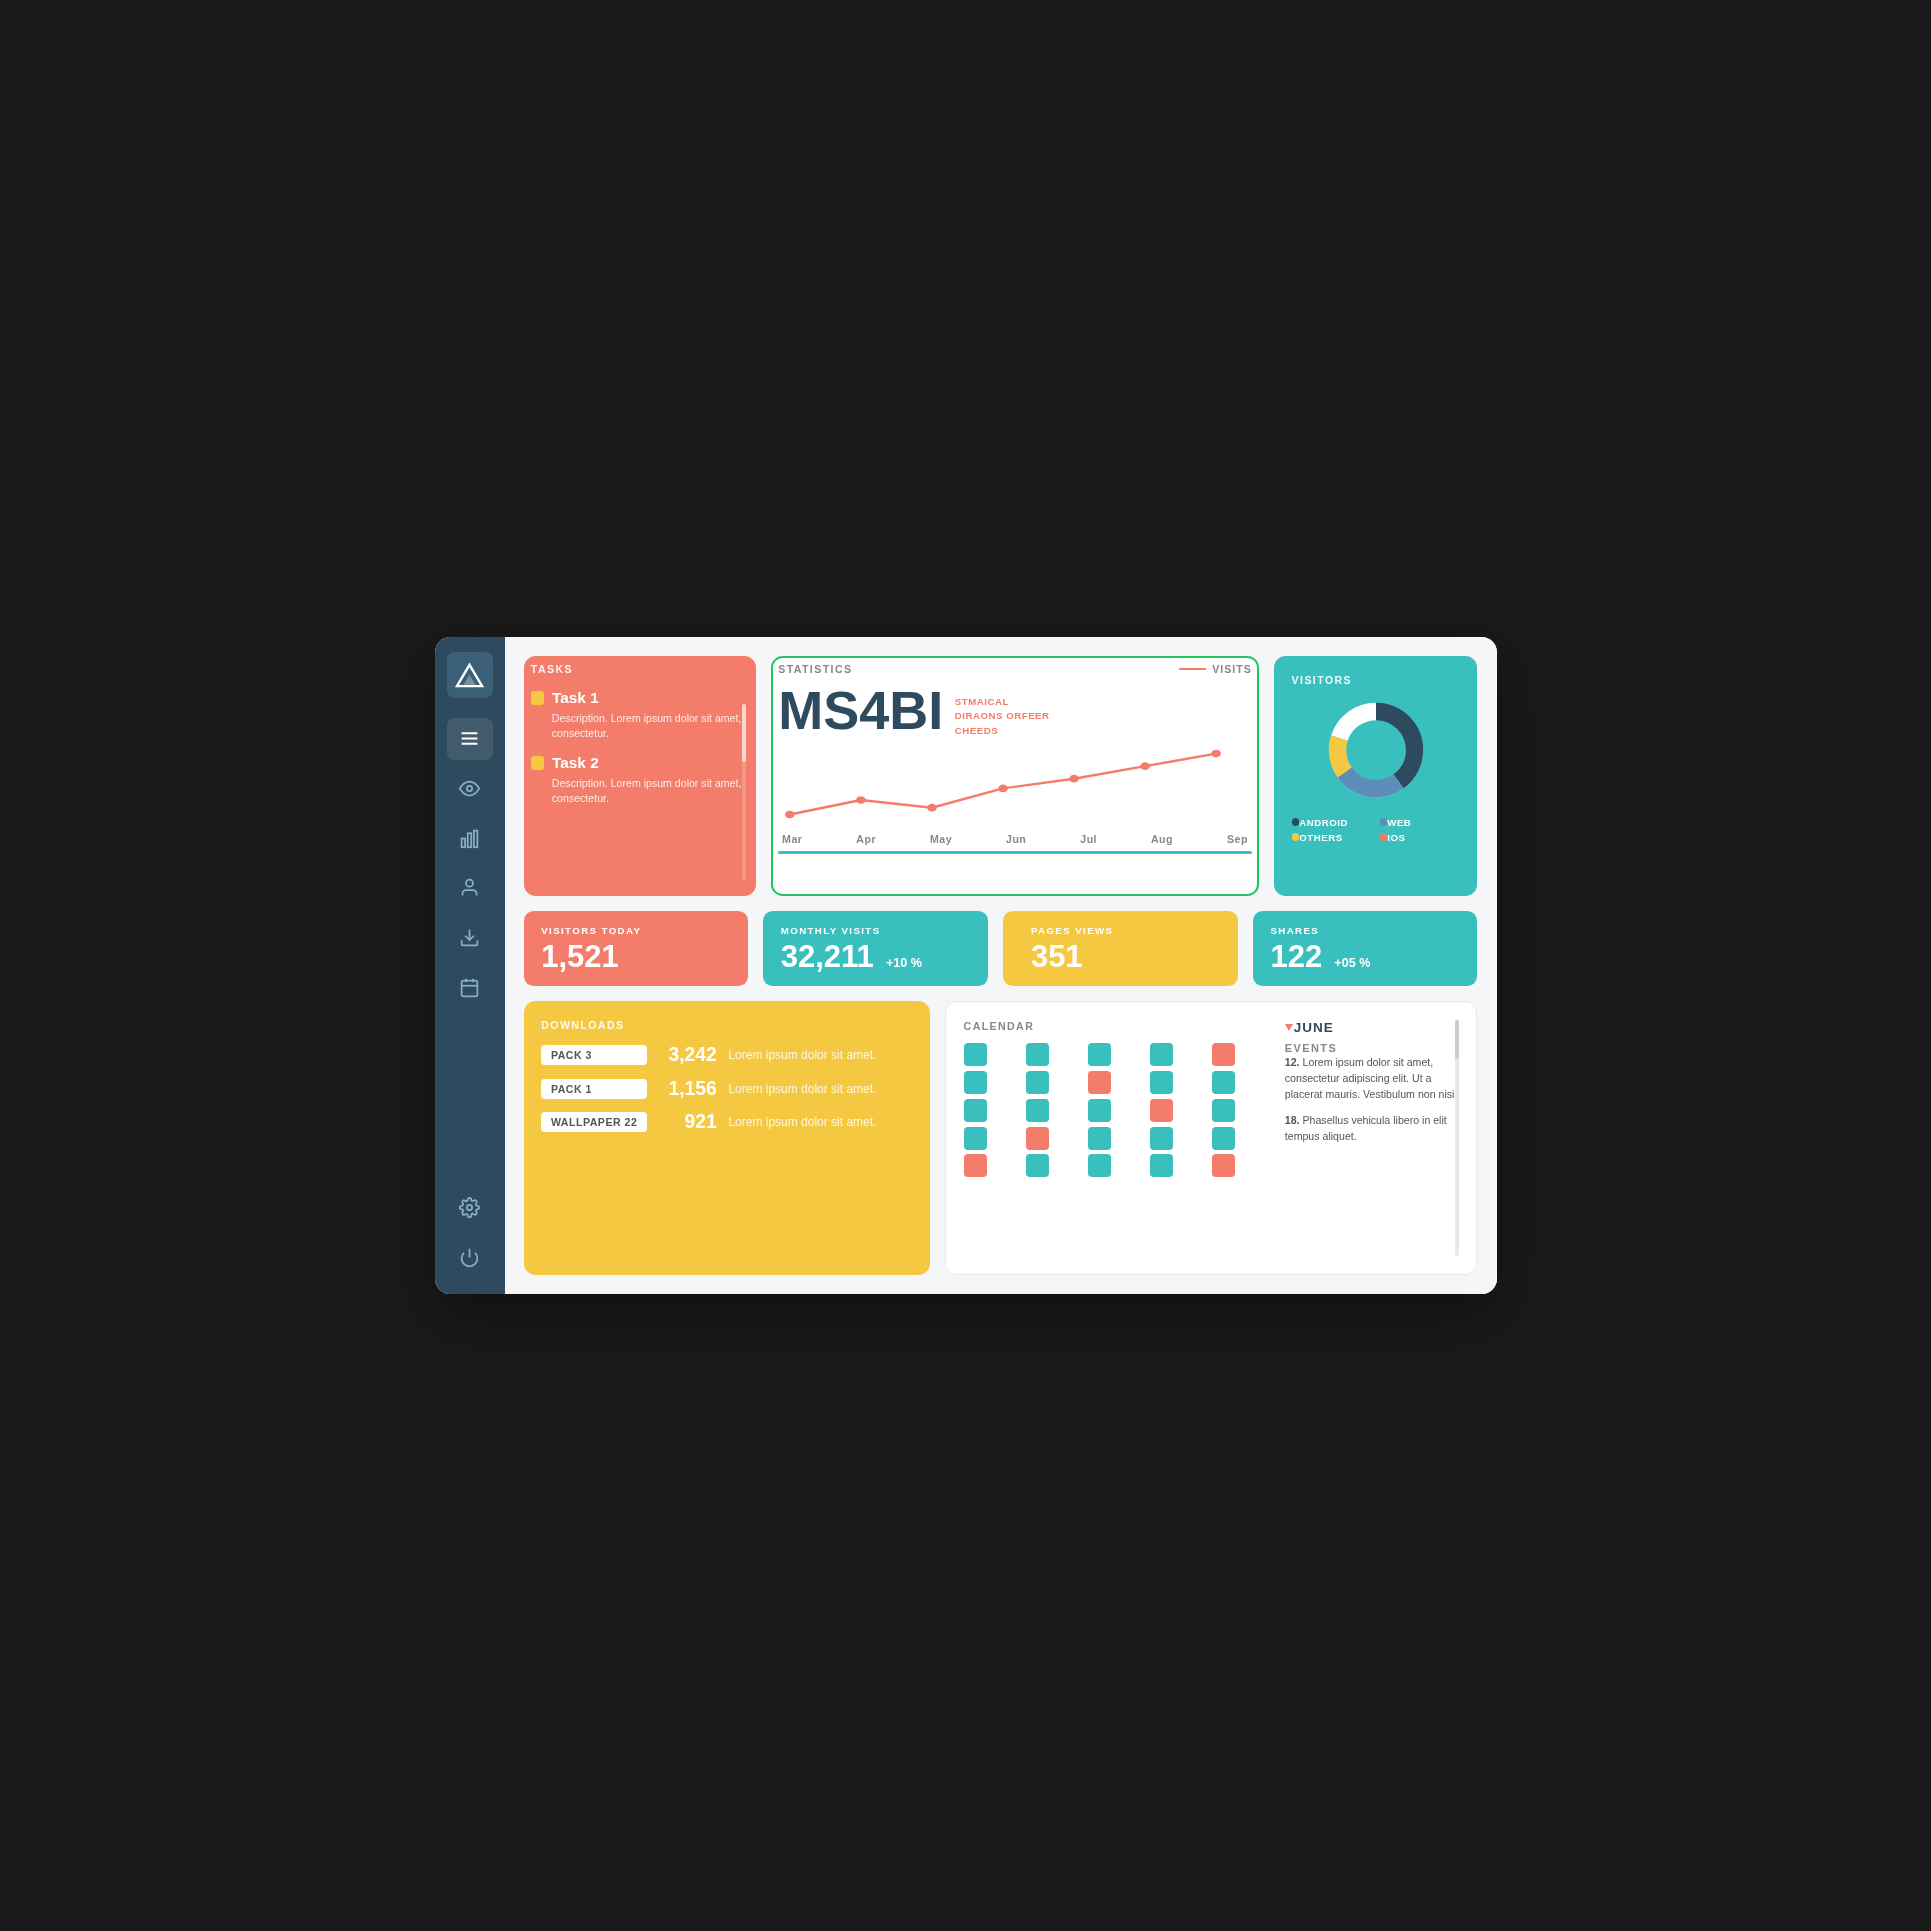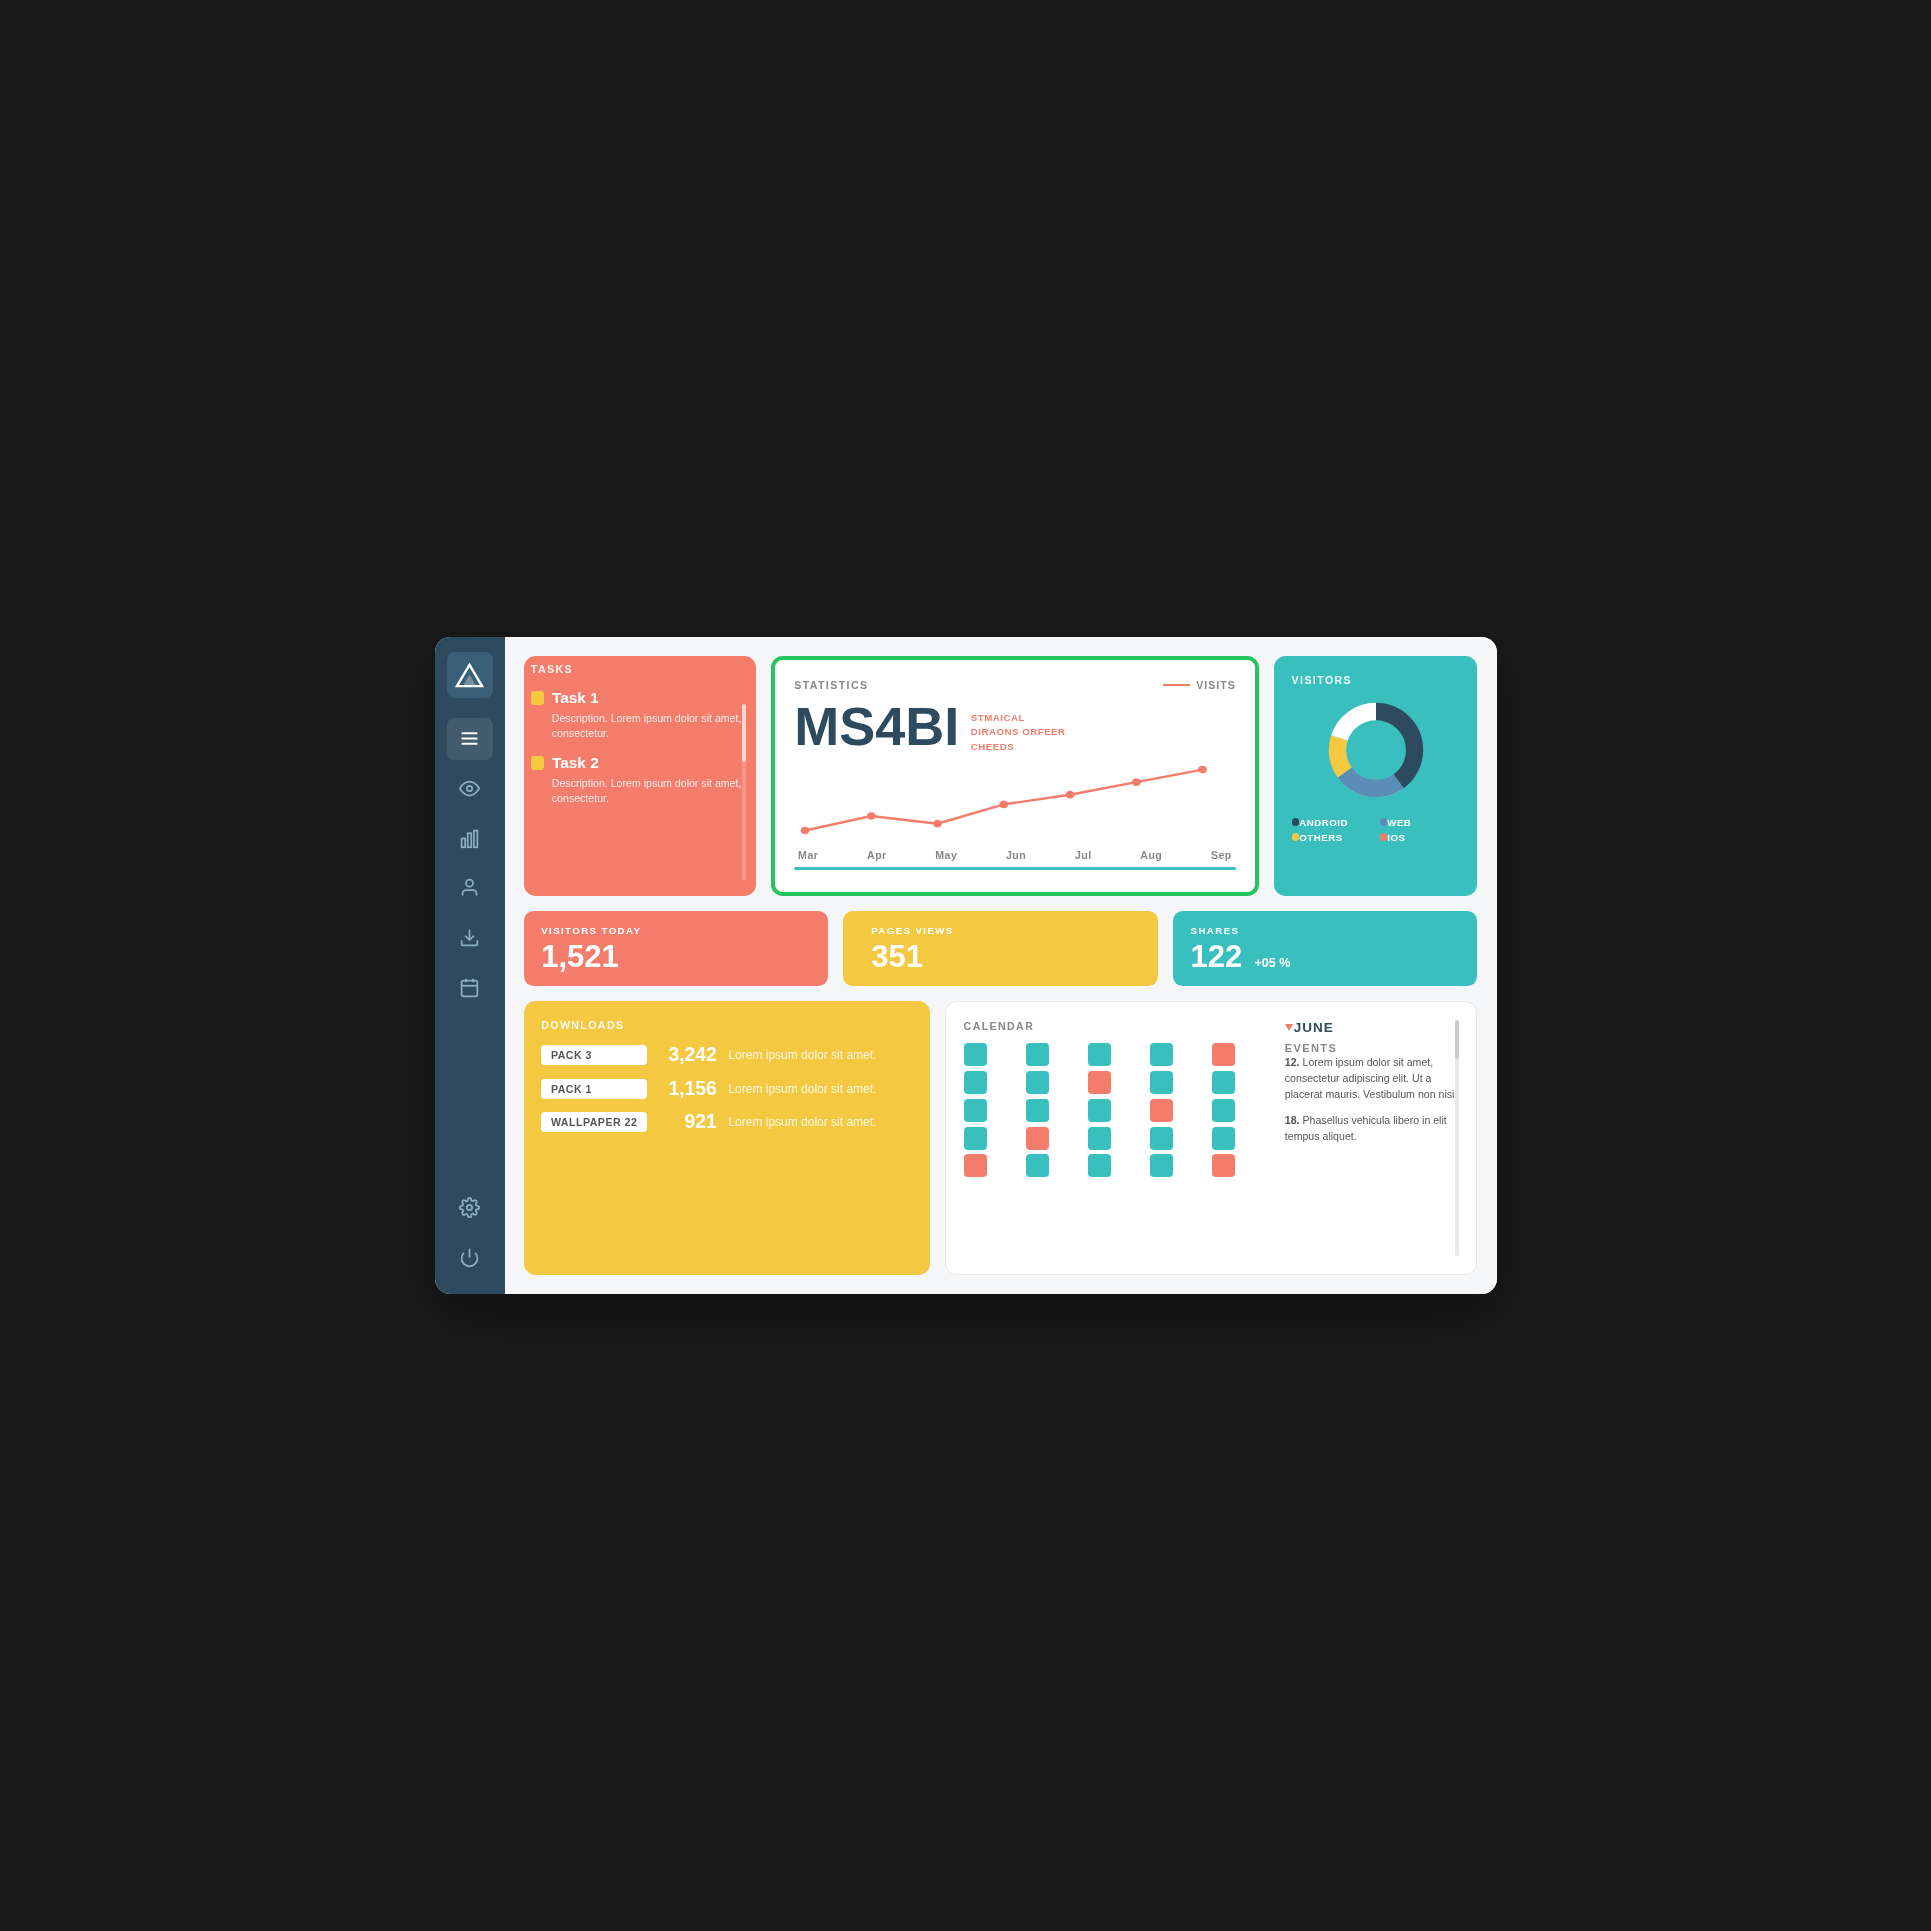--- a/index.html
+++ b/index.html
@@ -125,23 +125,23 @@
     .tasks-scrollbar-thumb {
       width: 3.9px;
       height: 58px;
       background: rgba(255,255,255,0.6);
       border-radius: 1.9px;
     }
     
     .card-statistics {
       background: #fff;
       border-radius: 11.6px;
-      padding: 19px;
+      padding: 5px;
       flex: 1;
-      border: 4px solid #22c55e;
+      border: 2px solid #22c55e;
     }
     .stat-header {
       display: flex;
       justify-content: space-between;
       align-items: flex-start;
       margin-bottom: 7.7px;
     }
     .stat-title {
       font-size: 10.6px;
       font-weight: 700;
@@ -581,20 +581,27 @@
       </div>
     </div>
 
     <div class="row2">
       <div class="stat-tile tile-coral">
         <div class="tile-label">VISITORS TODAY</div>
         <div>
           <span class="tile-value">1,521</span>
         </div>
       </div>
+      <div class="stat-tile tile-teal">
+        <div class="tile-label">MONTHLY VISITS</div>
+        <div>
+          <span class="tile-value">32,211</span>
+          <span class="tile-badge">+10 %</span>
+        </div>
+      </div>
       <div class="stat-tile tile-yellow">
         <div class="tile-label">PAGES VIEWS</div>
         <div>
           <span class="tile-value">351</span>
         </div>
       </div>
       <div class="stat-tile tile-green">
         <div class="tile-label">SHARES</div>
         <div>
           <span class="tile-value">122</span>

